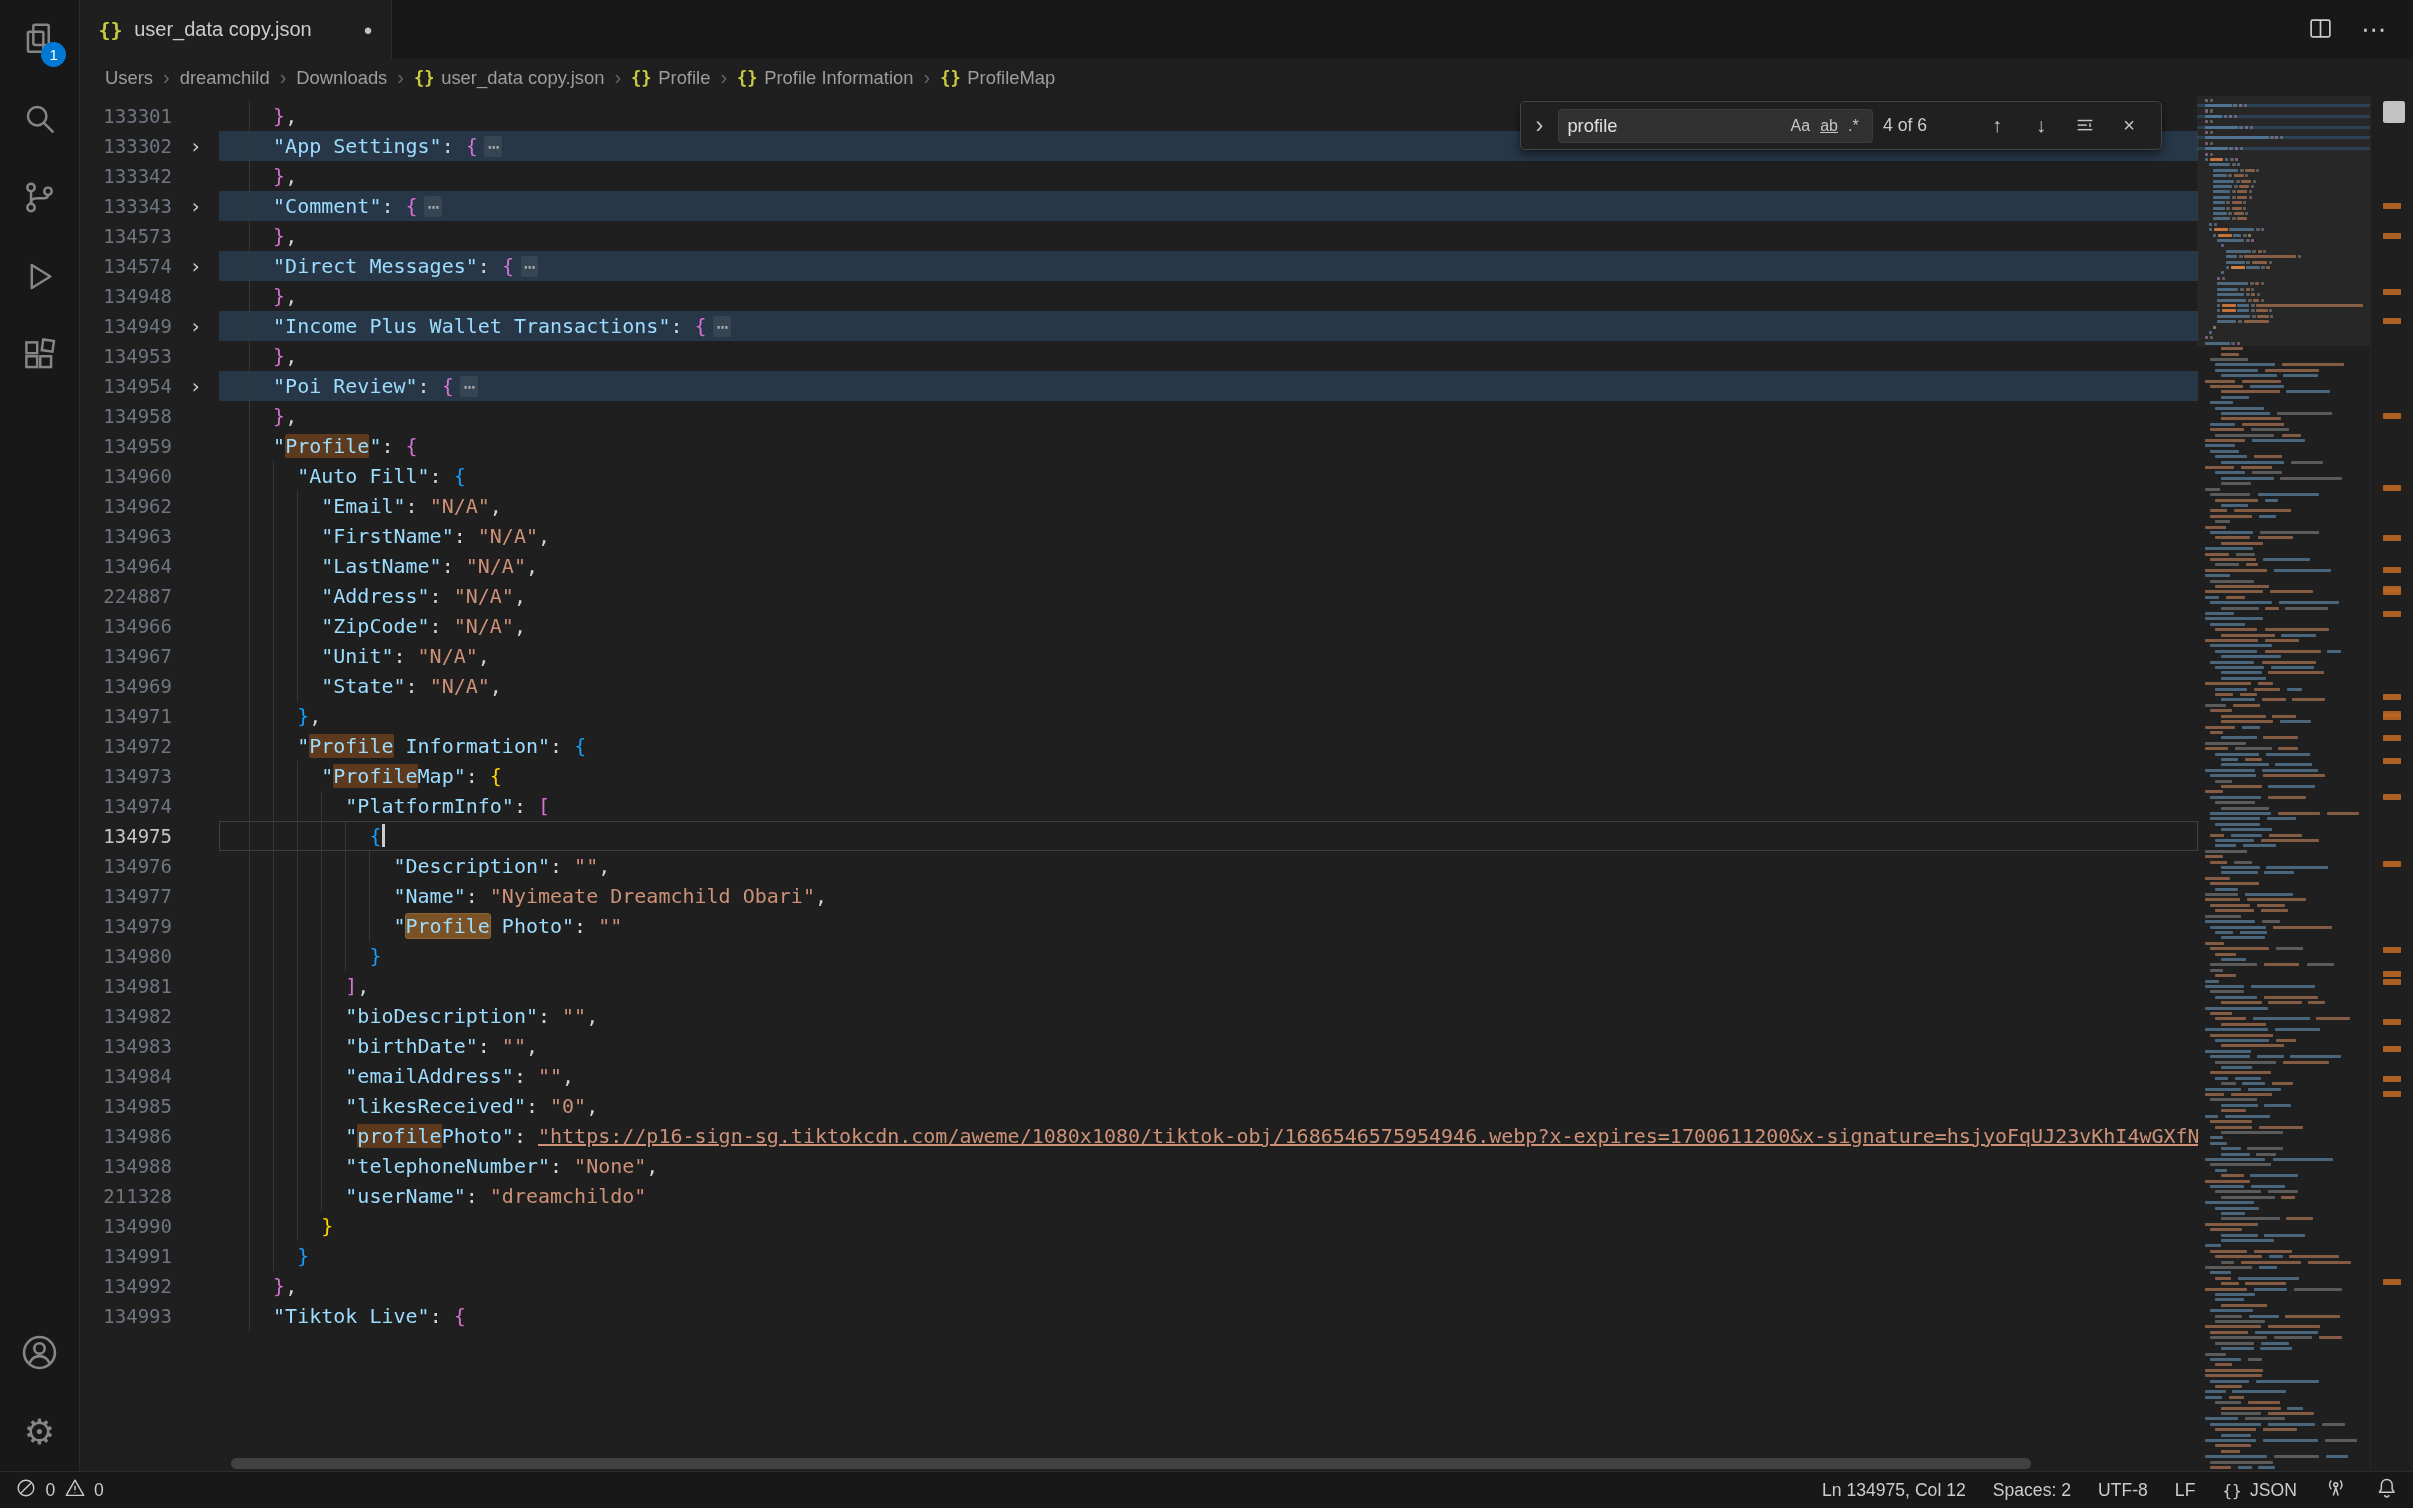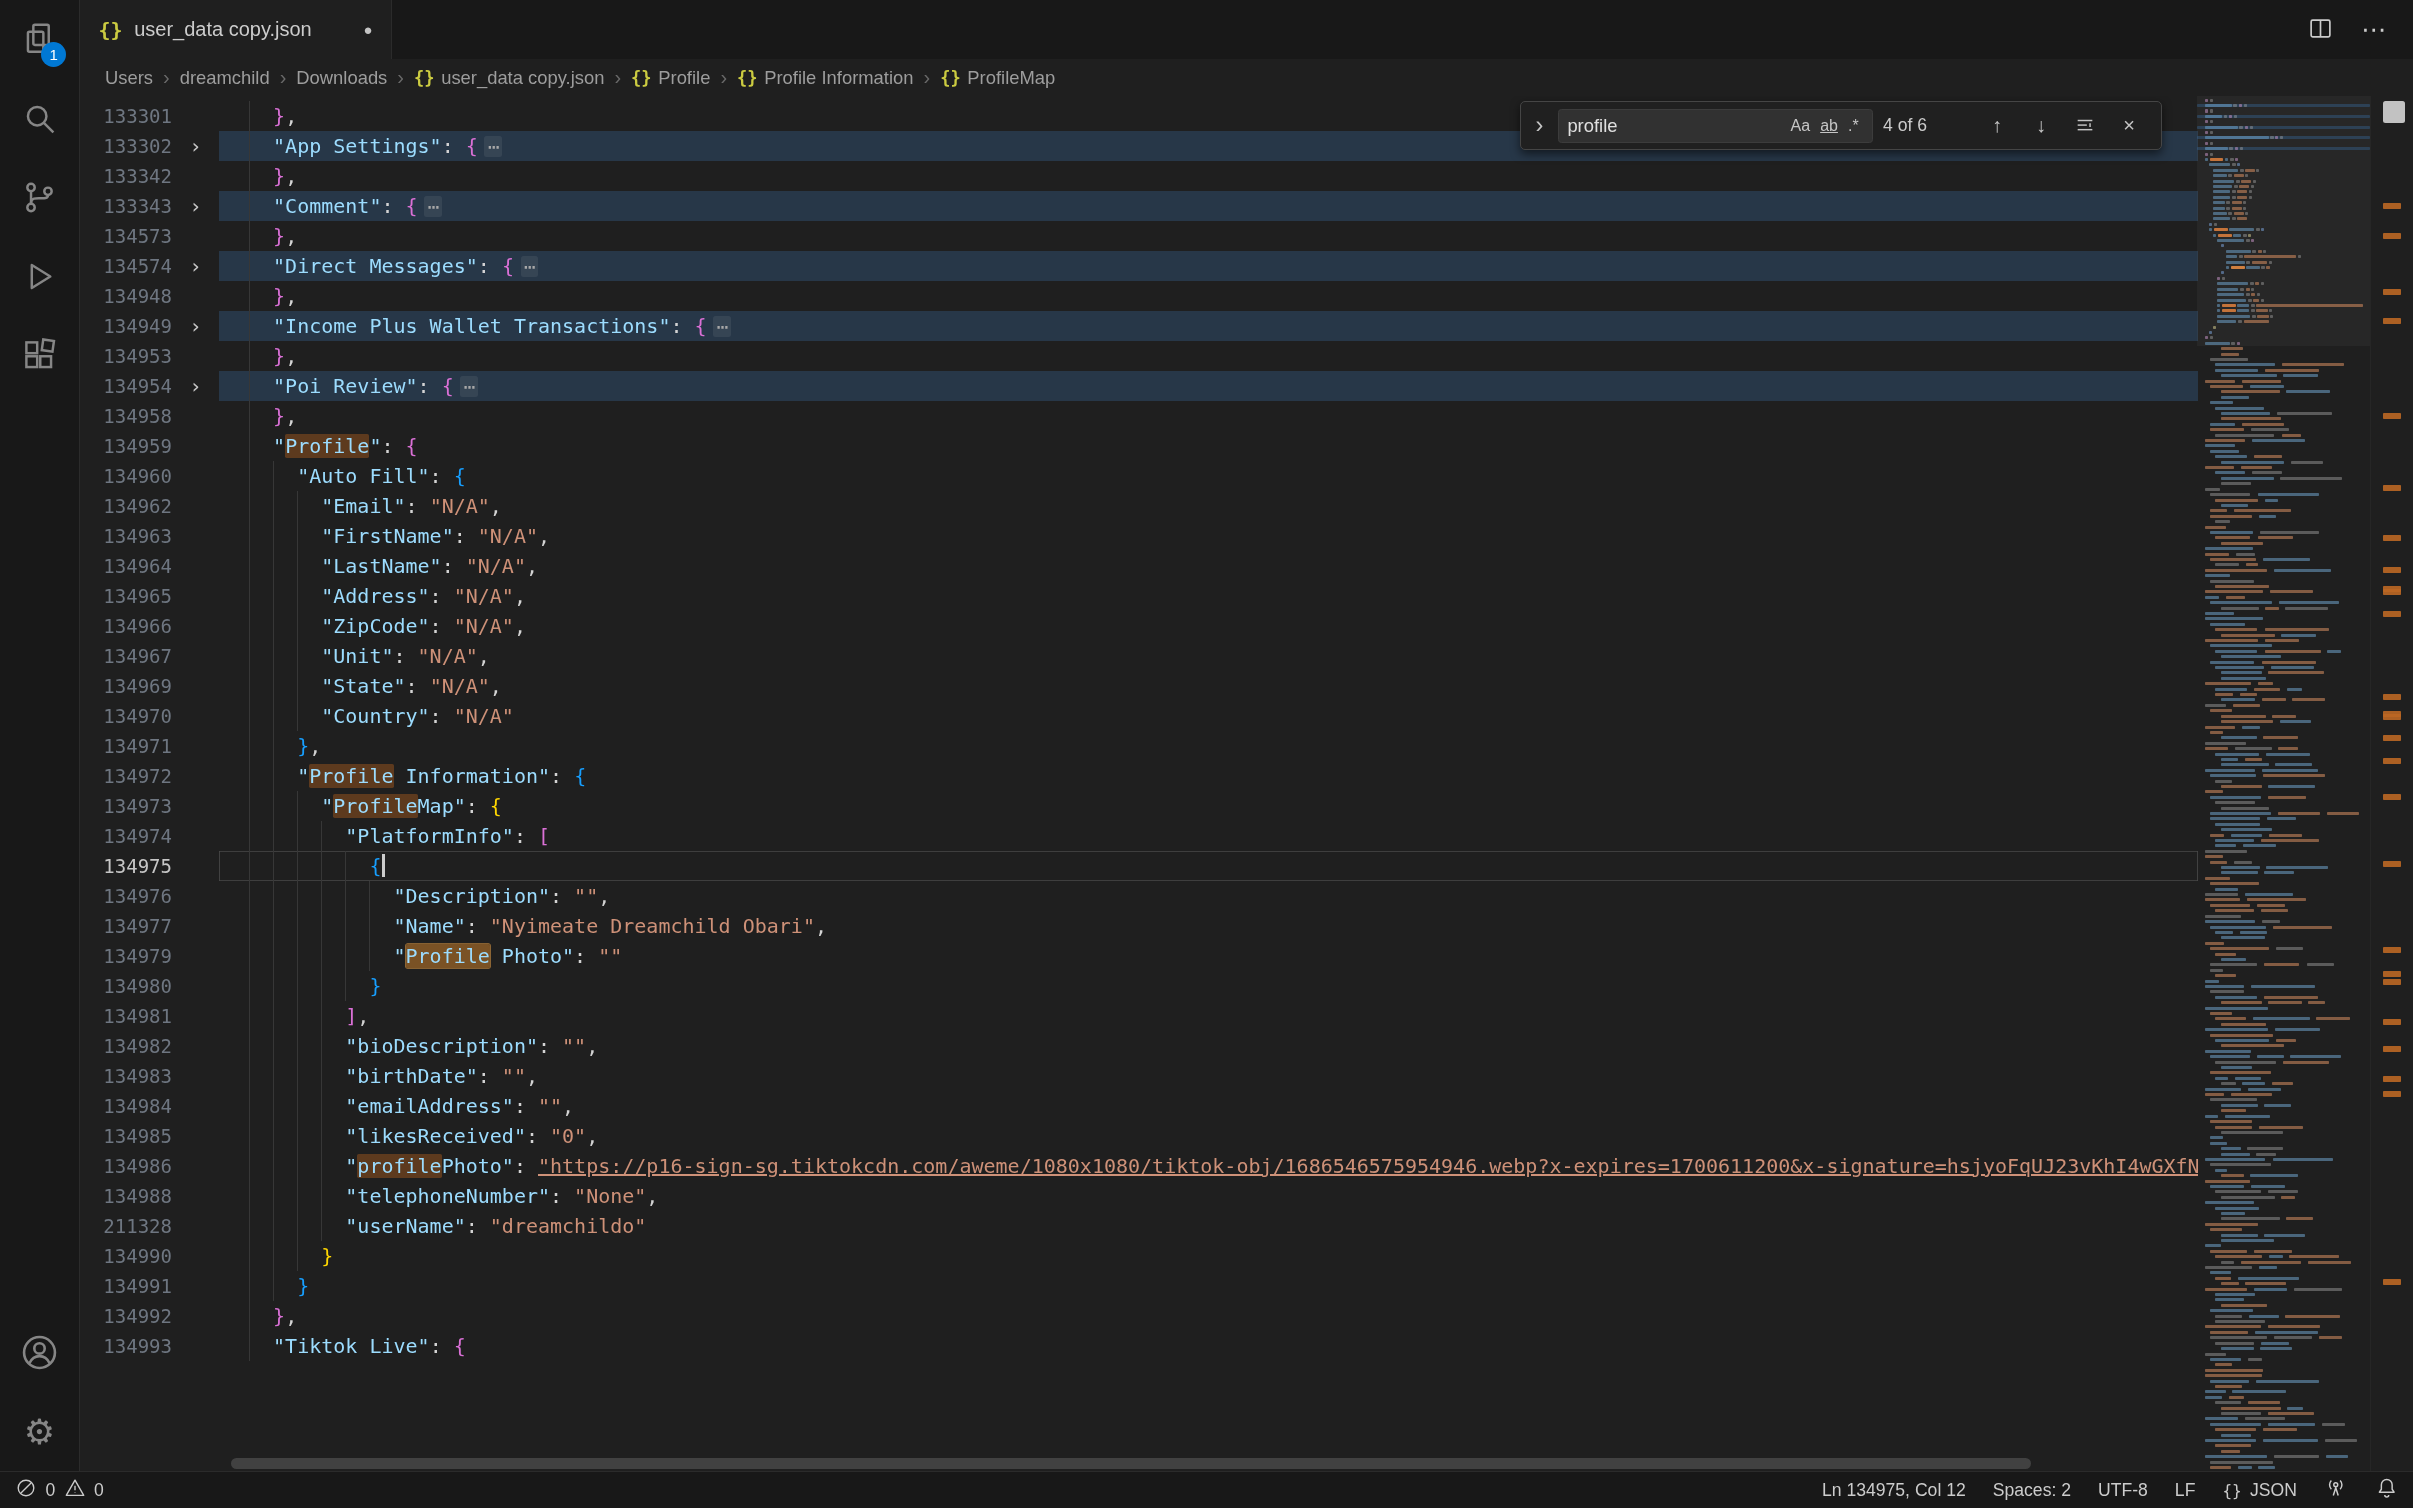--- a/index.html
+++ b/index.html
@@ -208,25 +208,24 @@
       <div class="line"><div class="lnum">134948</div><div class="lfold"></div><div class="lbody"><span class="ind"></span><span class="b2">}</span><span class="p">,</span></div></div>
       <div class="line hl"><div class="lnum">134949</div><div class="lfold">›</div><div class="lbody"><span class="ind"></span><span class="k">"Income Plus Wallet Transactions"</span><span class="p">: </span><span class="b2">{</span><span class="fold">⋯</span></div></div>
       <div class="line"><div class="lnum">134953</div><div class="lfold"></div><div class="lbody"><span class="ind"></span><span class="b2">}</span><span class="p">,</span></div></div>
       <div class="line hl"><div class="lnum">134954</div><div class="lfold">›</div><div class="lbody"><span class="ind"></span><span class="k">"Poi Review"</span><span class="p">: </span><span class="b2">{</span><span class="fold">⋯</span></div></div>
       <div class="line"><div class="lnum">134958</div><div class="lfold"></div><div class="lbody"><span class="ind"></span><span class="b2">}</span><span class="p">,</span></div></div>
       <div class="line"><div class="lnum">134959</div><div class="lfold"></div><div class="lbody"><span class="ind"></span><span class="k">"</span><span class="km">Profile</span><span class="k">"</span><span class="p">: </span><span class="b2">{</span></div></div>
       <div class="line"><div class="lnum">134960</div><div class="lfold"></div><div class="lbody"><span class="ind"></span><span class="ind"></span><span class="k">"Auto Fill"</span><span class="p">: </span><span class="b3">{</span></div></div>
       <div class="line"><div class="lnum">134962</div><div class="lfold"></div><div class="lbody"><span class="ind"></span><span class="ind"></span><span class="ind"></span><span class="k">"Email"</span><span class="p">: </span><span class="s">"N/A"</span><span class="p">,</span></div></div>
       <div class="line"><div class="lnum">134963</div><div class="lfold"></div><div class="lbody"><span class="ind"></span><span class="ind"></span><span class="ind"></span><span class="k">"FirstName"</span><span class="p">: </span><span class="s">"N/A"</span><span class="p">,</span></div></div>
       <div class="line"><div class="lnum">134964</div><div class="lfold"></div><div class="lbody"><span class="ind"></span><span class="ind"></span><span class="ind"></span><span class="k">"LastName"</span><span class="p">: </span><span class="s">"N/A"</span><span class="p">,</span></div></div>
-      <div class="line"><div class="lnum">134965</div><div class="lfold"></div><div class="lbody"><span class="ind"></span><span class="ind"></span><span class="ind"></span><span class="k">"Address"</span><span class="p">: </span><span class="s">"N/A"</span><span class="p">,</span></div></div>
+      <div class="line"><div class="lnum">224887</div><div class="lfold"></div><div class="lbody"><span class="ind"></span><span class="ind"></span><span class="ind"></span><span class="k">"Address"</span><span class="p">: </span><span class="s">"N/A"</span><span class="p">,</span></div></div>
       <div class="line"><div class="lnum">134966</div><div class="lfold"></div><div class="lbody"><span class="ind"></span><span class="ind"></span><span class="ind"></span><span class="k">"ZipCode"</span><span class="p">: </span><span class="s">"N/A"</span><span class="p">,</span></div></div>
       <div class="line"><div class="lnum">134967</div><div class="lfold"></div><div class="lbody"><span class="ind"></span><span class="ind"></span><span class="ind"></span><span class="k">"Unit"</span><span class="p">: </span><span class="s">"N/A"</span><span class="p">,</span></div></div>
       <div class="line"><div class="lnum">134969</div><div class="lfold"></div><div class="lbody"><span class="ind"></span><span class="ind"></span><span class="ind"></span><span class="k">"State"</span><span class="p">: </span><span class="s">"N/A"</span><span class="p">,</span></div></div>
-      <div class="line"><div class="lnum">134970</div><div class="lfold"></div><div class="lbody"><span class="ind"></span><span class="ind"></span><span class="ind"></span><span class="k">"Country"</span><span class="p">: </span><span class="s">"N/A"</span></div></div>
       <div class="line"><div class="lnum">134971</div><div class="lfold"></div><div class="lbody"><span class="ind"></span><span class="ind"></span><span class="b3">}</span><span class="p">,</span></div></div>
       <div class="line"><div class="lnum">134972</div><div class="lfold"></div><div class="lbody"><span class="ind"></span><span class="ind"></span><span class="k">"</span><span class="km">Profile</span><span class="k"> Information"</span><span class="p">: </span><span class="b3">{</span></div></div>
       <div class="line"><div class="lnum">134973</div><div class="lfold"></div><div class="lbody"><span class="ind"></span><span class="ind"></span><span class="ind"></span><span class="k">"</span><span class="km">Profile</span><span class="k">Map"</span><span class="p">: </span><span class="b1">{</span></div></div>
       <div class="line"><div class="lnum">134974</div><div class="lfold"></div><div class="lbody"><span class="ind"></span><span class="ind"></span><span class="ind"></span><span class="ind"></span><span class="k">"PlatformInfo"</span><span class="p">: </span><span class="b2">[</span></div></div>
       <div class="line cur"><div class="lnum">134975</div><div class="lfold"></div><div class="lbody"><span class="ind"></span><span class="ind"></span><span class="ind"></span><span class="ind"></span><span class="ind"></span><span class="b3">{</span><span class="cursor"></span></div></div>
       <div class="line"><div class="lnum">134976</div><div class="lfold"></div><div class="lbody"><span class="ind"></span><span class="ind"></span><span class="ind"></span><span class="ind"></span><span class="ind"></span><span class="ind"></span><span class="k">"Description"</span><span class="p">: </span><span class="s">""</span><span class="p">,</span></div></div>
       <div class="line"><div class="lnum">134977</div><div class="lfold"></div><div class="lbody"><span class="ind"></span><span class="ind"></span><span class="ind"></span><span class="ind"></span><span class="ind"></span><span class="ind"></span><span class="k">"Name"</span><span class="p">: </span><span class="s">"Nyimeate Dreamchild Obari"</span><span class="p">,</span></div></div>
       <div class="line"><div class="lnum">134979</div><div class="lfold"></div><div class="lbody"><span class="ind"></span><span class="ind"></span><span class="ind"></span><span class="ind"></span><span class="ind"></span><span class="ind"></span><span class="k">"</span><span class="kmc">Profile</span><span class="k"> Photo"</span><span class="p">: </span><span class="s">""</span></div></div>
       <div class="line"><div class="lnum">134980</div><div class="lfold"></div><div class="lbody"><span class="ind"></span><span class="ind"></span><span class="ind"></span><span class="ind"></span><span class="ind"></span><span class="b3">}</span></div></div>
       <div class="line"><div class="lnum">134981</div><div class="lfold"></div><div class="lbody"><span class="ind"></span><span class="ind"></span><span class="ind"></span><span class="ind"></span><span class="b2">]</span><span class="p">,</span></div></div>

